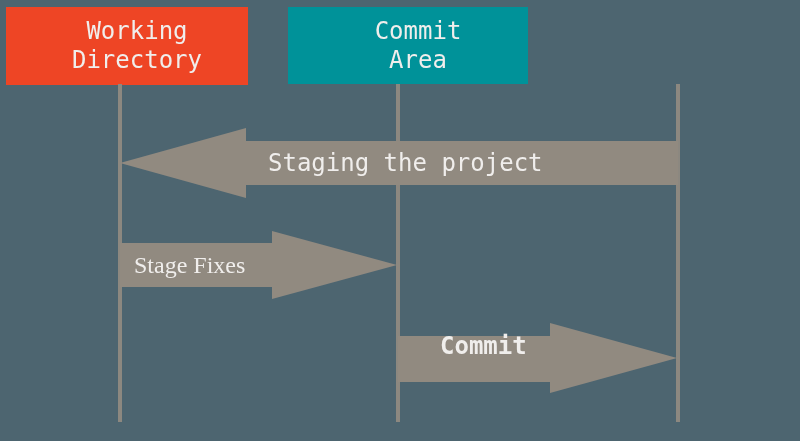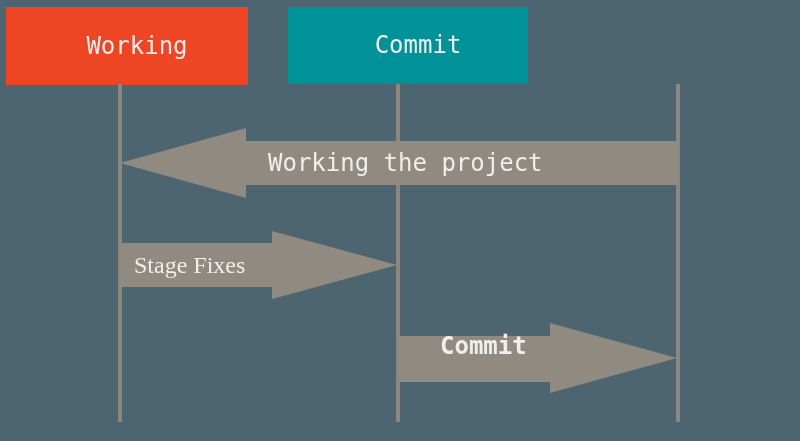--- a/index.html
+++ b/index.html
@@ -108,35 +108,37 @@
   }
   #commit-label { left: 440px; top: 323px; height: 64px; line-height: 46px; font-weight: bold; }
 </style>
 </head>
 <body>
 
 <div id="stage">
 
   <div class="col-box" id="box-working">
     <span>Working</span>
+    <span>Directory</span>
   </div>
 
   <div class="col-box" id="box-staging">
     <span>Commit</span>
+    <span>Area</span>
   </div>
 
 
   <div class="lifeline" id="line-working"></div>
   <div class="lifeline" id="line-staging"></div>
   <div class="lifeline" id="line-git"></div>
 
   <div>
     <div class="arrow-shaft" id="checkout-shaft"></div>
     <div class="arrow-head" id="checkout-head"></div>
-    <div class="arrow-label" id="checkout-label">Working the project</div>
+    <div class="arrow-label" id="checkout-label">Staging the project</div>
   </div>
 
   <div>
     <div class="arrow-shaft" id="stage-shaft"></div>
     <div class="arrow-head" id="stage-head"></div>
     <div class="arrow-label" id="stage-label">Stage Fixes</div>
   </div>
 
   <div>
     <div class="arrow-shaft" id="commit-shaft"></div>

